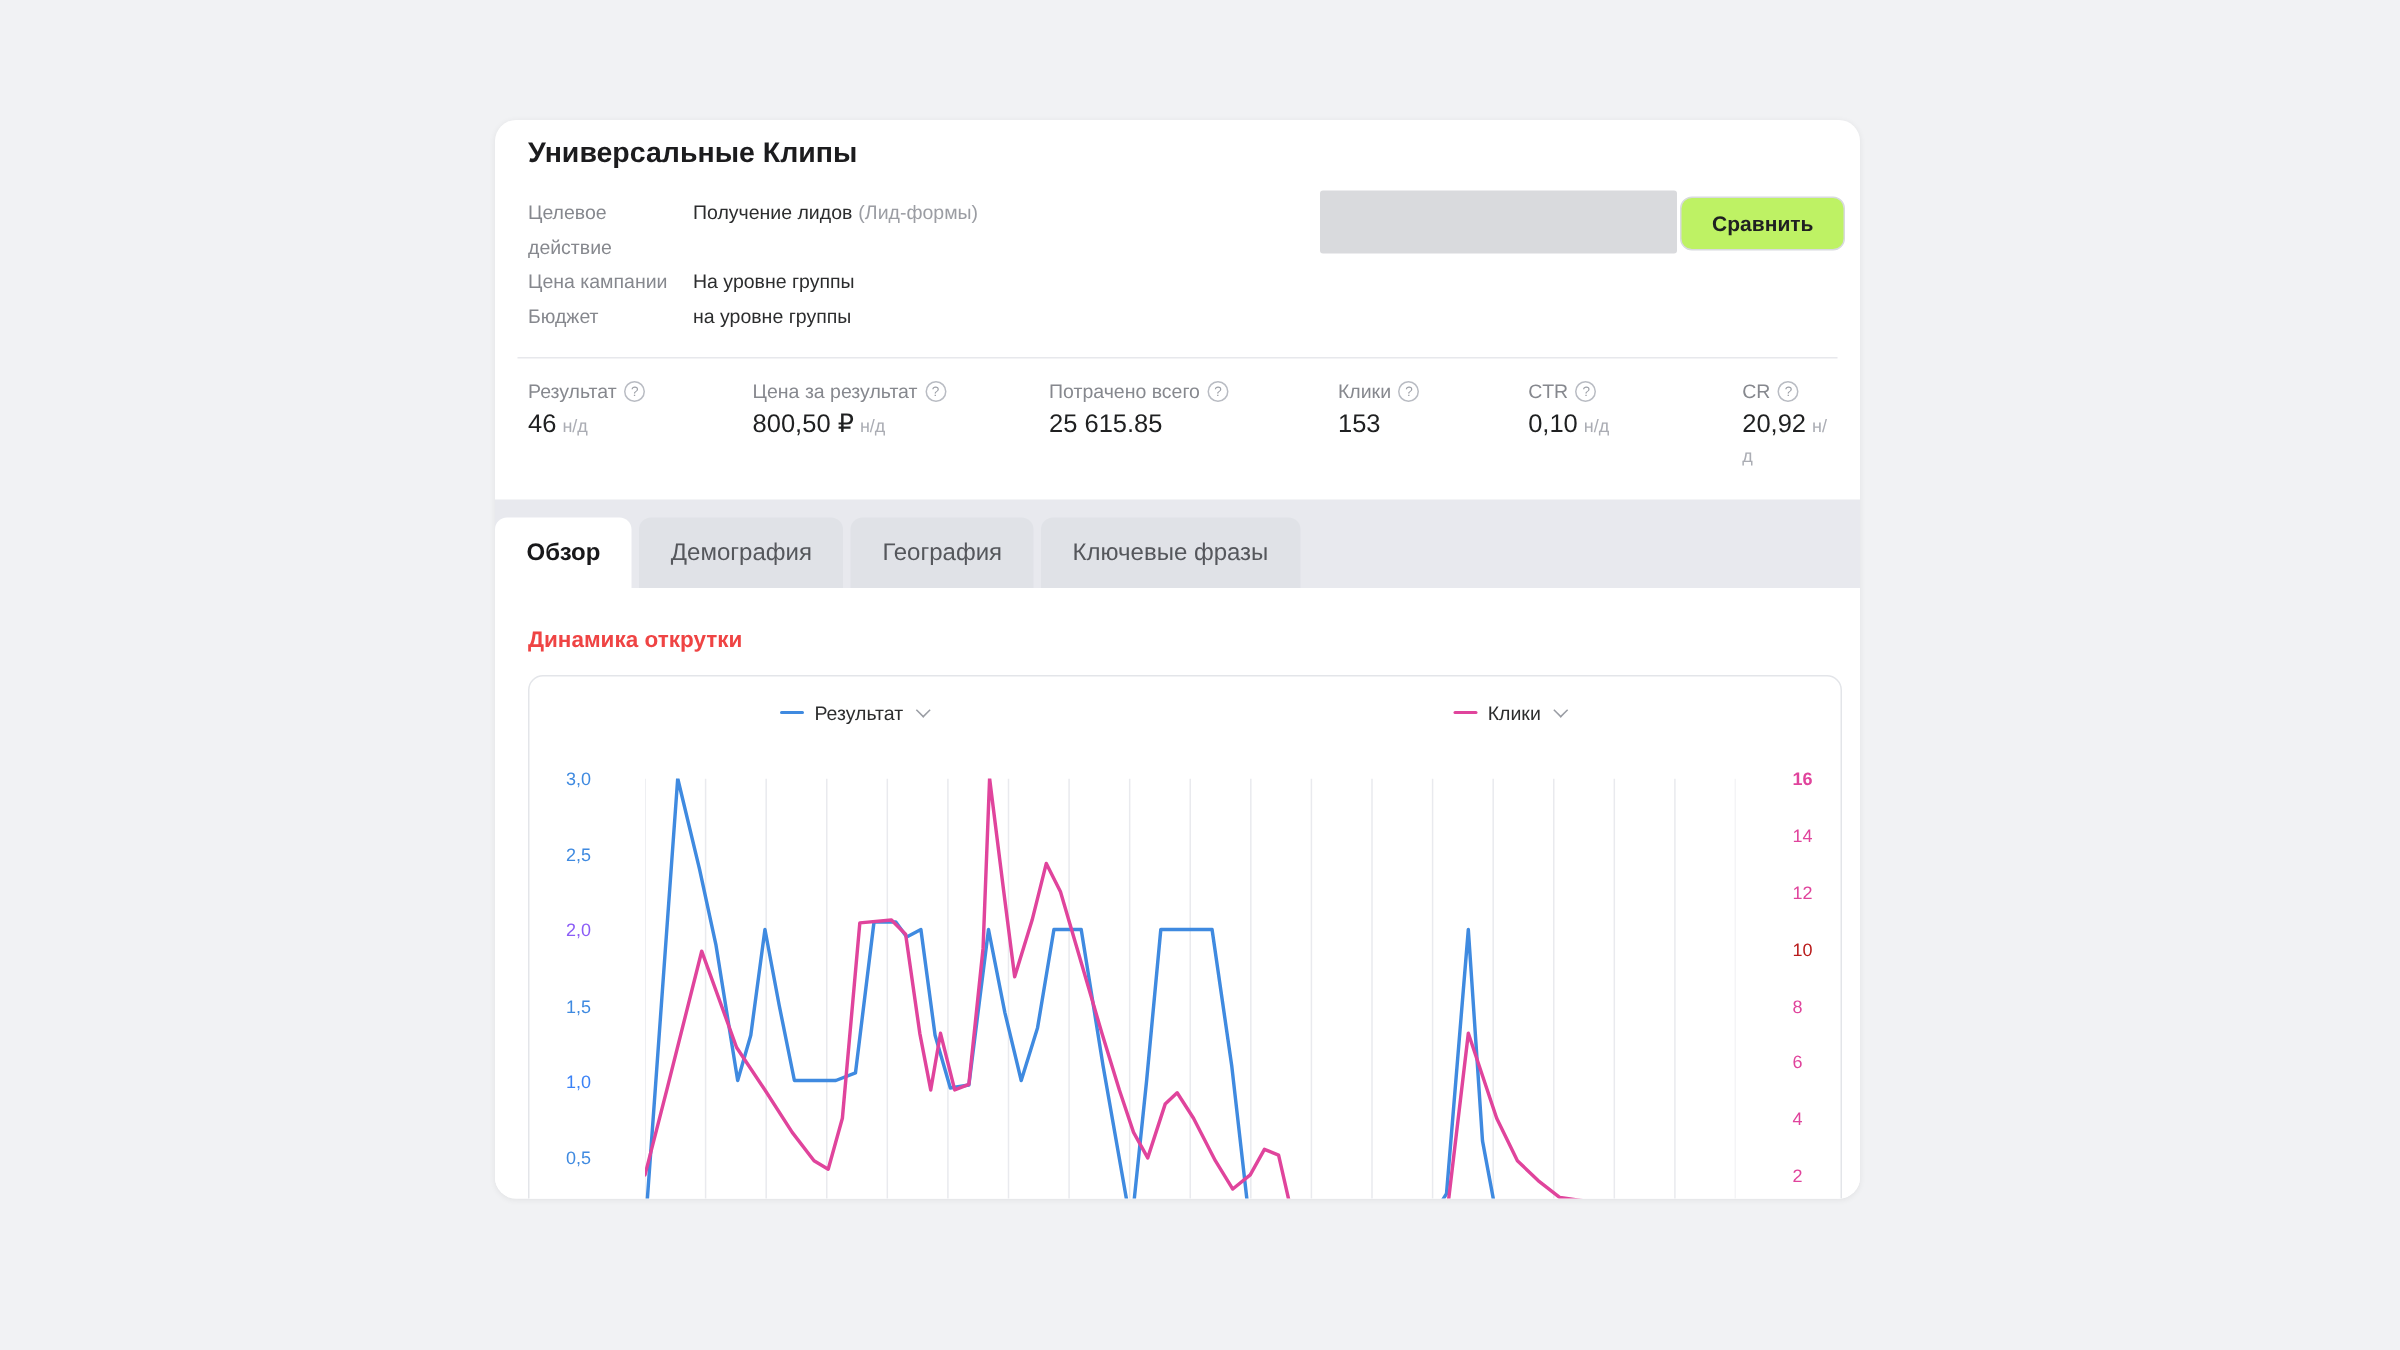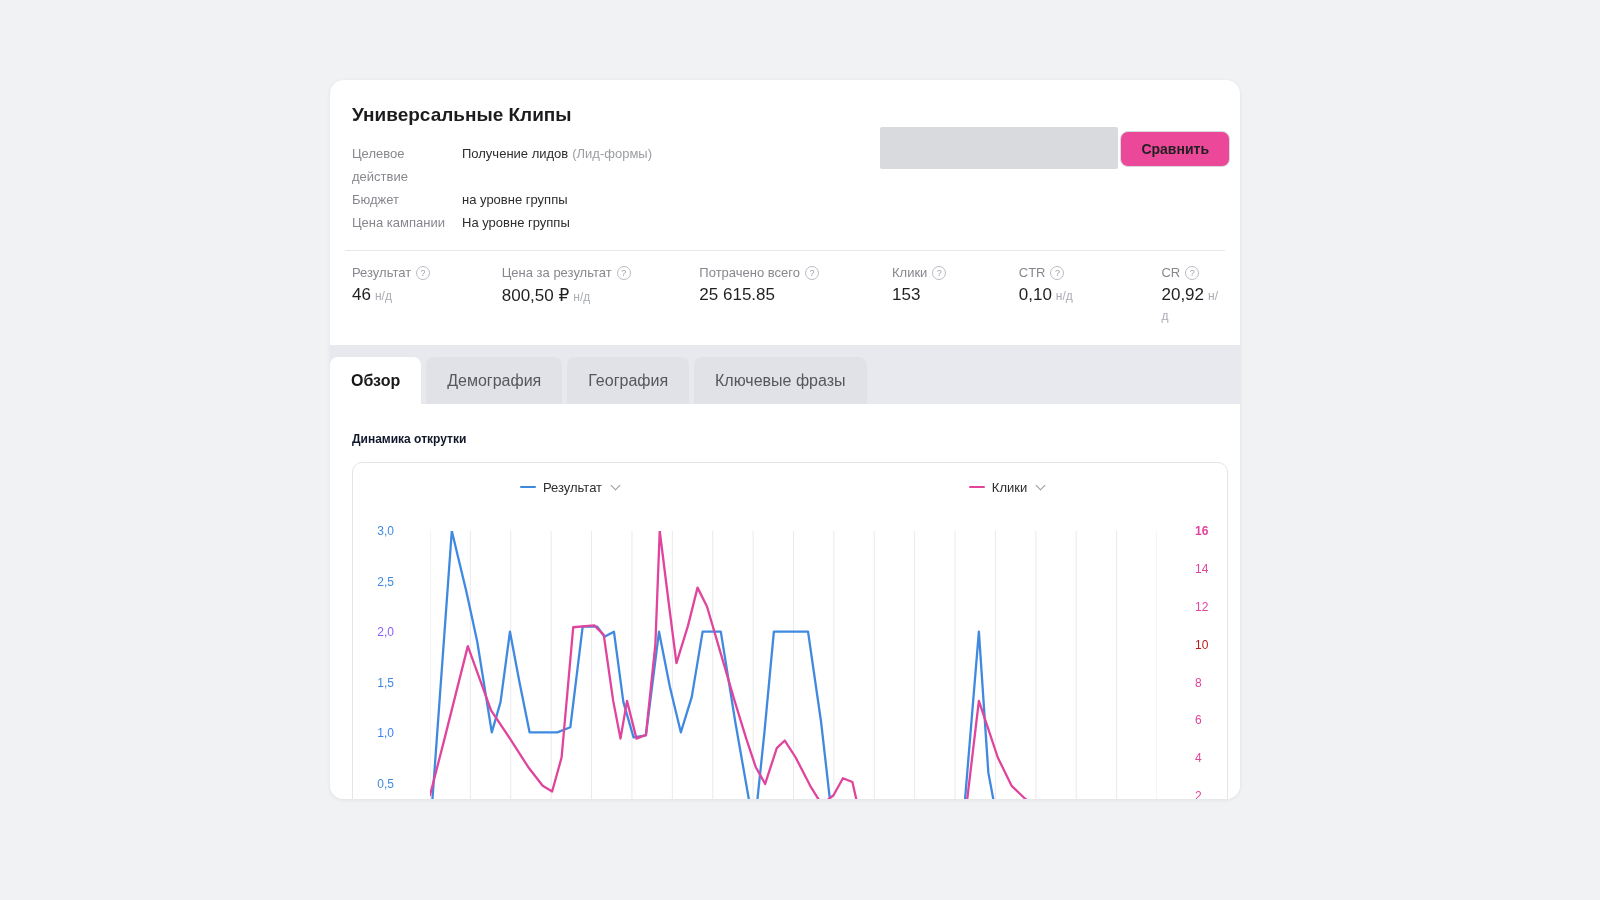--- a/index.html
+++ b/index.html
@@ -3,30 +3,30 @@
 <meta charset="utf-8">
 <style>
   * { margin:0; padding:0; box-sizing:border-box; }
   html,body { width:1600px; height:900px; overflow:hidden; }
   body { background:#f1f2f4; font-family:"Liberation Sans","DejaVu Sans",sans-serif; position:relative; }
 
   .card { position:absolute; left:330px; top:80px; width:910px; height:719px;
           background:#fff; border-radius:14px; box-shadow:0 1px 4px rgba(0,0,0,.07); overflow:hidden; }
 
   
-  .card-header { position:relative; padding:24px 22px 16px; }
+  .card-header { position:relative; padding:12px 22px 16px; }
   .card-title { font-size:19px; font-weight:700; color:#1c1c1e; margin-bottom:16px; }
   .detail-row { display:flex; font-size:13px; line-height:23px; }
   .detail-label { width:110px; color:#86888e; flex:none; }
   .detail-value { color:#2c2d2e; }
   .detail-secondary { color:#9b9da3; margin-left:4px; }
   .redacted-select { position:absolute; top:47px; right:122px; width:238px; height:42px;
                      background:#d9dadd; border-radius:2px; cursor:pointer; }
   .compare-btn { position:absolute; top:51px; right:10px; height:36px; padding:0 20px;
-                 background:#ec4899; border:1px solid #d8dade; border-radius:8px;
+                 background:#bef264; border:1px solid #d8dade; border-radius:8px;
                  font-family:inherit; font-size:14px; font-weight:700; color:#1f2021; cursor:pointer;margin-left:48px; }
 
   .divider { height:1px; background:#e7e8ec; margin:0 15px; }
 
   
   .stats { display:flex; padding:14px 22px 20px; }
   .stat:nth-child(1){ width:150px; } .stat:nth-child(2){ width:198px; }
   .stat:nth-child(3){ width:193px; } .stat:nth-child(4){ width:127px; }
   .stat:nth-child(5){ width:143px; } .stat:nth-child(6){ flex:1; }
   .stat-label { display:flex; align-items:center; gap:5px; font-size:13px; color:#86888e; }
@@ -36,21 +36,21 @@
   .stat-suffix { font-size:12px; color:#abadb4; margin-left:4px; }
 
   
   .tab-strip { background:#e8e9ee; height:59px; padding-top:12px; display:flex; gap:5px; }
   .tab { height:47px; display:flex; align-items:center; padding:4px 21px; font-size:16px;
          color:#55575c; background:#e0e2e7; border-radius:8px 8px 0 0; cursor:pointer; white-space:nowrap; }
   .tab.active { background:#fff; color:#18181a; font-weight:700; }
 
   
   .content { background:#fff; padding:26px 12px 0 22px; }
-  .section-title { font-size:12px; font-weight:700; color:#0f172a; line-height:18px; margin-left:0; }
+  .section-title { font-size:15px; font-weight:700; color:#ef4444; line-height:18px; margin-left:0; }
   .chart-panel { margin-top:14px; border:1px solid #e3e5e9; border-radius:10px; height:400px; background:#fff; }
   .legend { display:flex; padding-top:14px; height:34px; }
   .legend-half { flex:1; display:flex; justify-content:center; align-items:center; gap:7px; height:20px; }
   .legend-dash { width:16px; height:2px; border-radius:1px; }
   .legend-label { font-size:13px; color:#2c2d2e; }
   .chevron { width:14px; height:14px; position:relative; cursor:pointer; }
   .chevron::after { content:""; position:absolute; left:3px; top:2px; width:6px; height:6px;
                     border-right:1.5px solid #9a9da4; border-bottom:1.5px solid #9a9da4; transform:rotate(45deg); }
   .chart-row { display:flex; margin-top:34px;gap:24px; }
   .axis-col { position:relative; flex:none; }
@@ -69,26 +69,26 @@
 
   <div class="card-header">
     <div class="card-title">Универсальные Клипы</div>
 
     <div class="detail-row">
       <span class="detail-label">Целевое действие</span>
       <span class="detail-value">Получение лидов</span>
       <span class="detail-secondary">(Лид-формы)</span>
     </div>
     <div class="detail-row">
+      <span class="detail-label">Цена кампании</span>
+      <span class="detail-value">На уровне группы</span>
+    </div>
+    <div class="detail-row">
       <span class="detail-label">Бюджет</span>
       <span class="detail-value">на уровне группы</span>
-    </div>
-    <div class="detail-row">
-      <span class="detail-label">Цена кампании</span>
-      <span class="detail-value">На уровне группы</span>
     </div>
 
     <div class="redacted-select"></div>
     <button class="compare-btn">Сравнить</button>
   </div>
 
   <div class="divider"></div>
 
   <div class="stats">
     <div class="stat">

